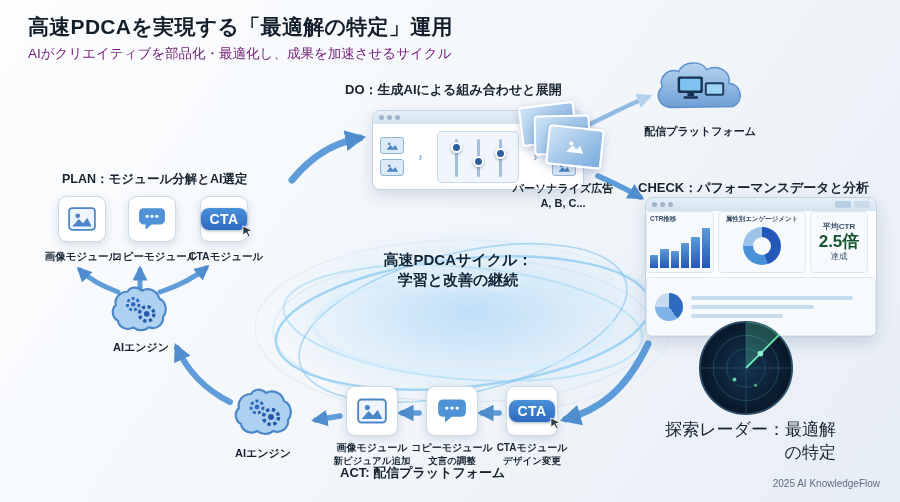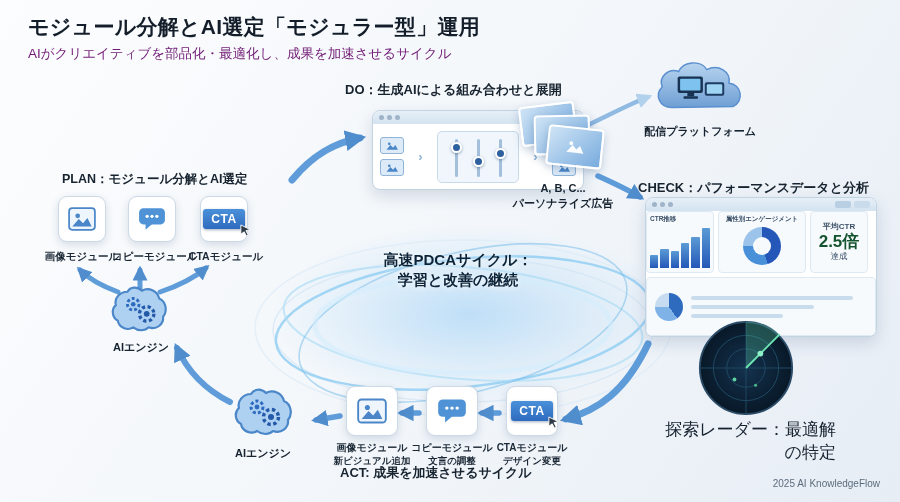--- a/index.html
+++ b/index.html
@@ -43,22 +43,22 @@
     background:linear-gradient(135deg,#cfe4f6,#78abdd);box-shadow:0 3px 8px rgba(40,80,130,.28);
     display:flex;align-items:center;justify-content:center}
   .ads-label{left:497px;top:181px;width:132px;text-align:center;font-size:11px;font-weight:bold;line-height:1.35;z-index:3}
   
   .cloud{left:648px;top:57px;width:102px;height:64px;z-index:2}
   .cloud-label{left:644px;top:124px;width:112px;text-align:right;font-size:11px;font-weight:bold;z-index:3}
   
   .mod-card{position:absolute;width:48px;height:46px;background:#fff;border:1px solid #ccd9e6;border-radius:9px;
     box-shadow:0 3px 8px rgba(40,70,110,.16);display:flex;align-items:center;justify-content:center;z-index:2}
   .mod-label{position:absolute;font-size:10.5px;font-weight:bold;text-align:center;color:#1b2836;z-index:2;white-space:nowrap}
-  .cta-btn{background:linear-gradient(180deg,#4a90d9,#2e6bbf);color:#fff;font-size:12px;font-weight:bold;
-    padding:3px 8px;border-radius:3px;position:relative;box-shadow:0 1px 3px rgba(30,60,100,.4);letter-spacing:.5px}
+  .cta-btn{background:linear-gradient(180deg,#4a90d9,#2e6bbf);color:#fff;font-size:14px;font-weight:bold;
+    padding:3px 8px;border-radius:8px;position:relative;box-shadow:0 1px 3px rgba(30,60,100,.4);letter-spacing:.5px}
   .cursor{position:absolute;right:-7px;bottom:-8px}
   
   .brain{position:absolute;z-index:2}
   .engine-label{position:absolute;font-size:11px;font-weight:bold;text-align:center;z-index:2}
   
   .act-block{position:absolute;width:92px;text-align:center;font-size:10px;font-weight:bold;line-height:1.35;color:#1b2836;z-index:2}
   .act-sub{font-size:9.5px}
   
   .check-body{display:flex;flex-direction:column;gap:4px;height:calc(100% - 13px)}
   .check-top{display:flex;gap:4px}
@@ -120,21 +120,21 @@
     <path d="M 499 413 L 482 413" stroke="#4f93d6" stroke-width="5.5" opacity=".9" marker-end="url(#mB)"></path>
     <path d="M 419 413 L 402 413" stroke="#4f93d6" stroke-width="5.5" opacity=".9" marker-end="url(#mB)"></path>
     <path d="M 340 416 L 316 420" stroke="#4f93d6" stroke-width="5.5" opacity=".9" marker-end="url(#mB)"></path>
     <path d="M 230 402 C 206 390 188 372 177 348" stroke="#4f93d6" stroke-width="6" opacity=".9" marker-end="url(#mB)"></path>
     <path d="M 118 292 C 102 286 90 280 80 270" stroke="#4f93d6" stroke-width="5" opacity=".9" marker-end="url(#mB)"></path>
     <path d="M 140 290 L 140 270" stroke="#4f93d6" stroke-width="5" opacity=".9" marker-end="url(#mB)"></path>
     <path d="M 160 292 C 178 286 194 278 206 268" stroke="#4f93d6" stroke-width="5" opacity=".9" marker-end="url(#mB)"></path>
   </g>
 </svg>
 
-<div class="abs title">モジュール分解とAI選定「モジュラー型」運用</div>
+<div class="abs title">高速PDCAを実現する「最適解の特定」運用</div>
 <div class="abs subtitle">AIがクリエイティブを部品化・最適化し、成果を加速させるサイクル</div>
 
 <div class="abs cycle-text">
   <div>高速PDCAサイクル：</div>
   <div>学習と改善の継続</div>
 </div>
 
 <div class="abs sec-label" style="left:62px;top:171px">PLAN：モジュール分解とAI選定</div>
 
 <div class="mod-card" style="left:58px;top:196px">
@@ -239,22 +239,22 @@
       </svg>
   </div>
   <div class="ad-card" style="left:27px;top:25px;transform:rotate(6deg)">
     <svg width="22" height="18" viewBox="0 0 26 22">
         <circle cx="8" cy="7" r="2.4" fill="#fff" opacity=".95"></circle>
         <path d="M3 18 L10 9 L15 14 L19 9 L24 18 Z" fill="#fff" opacity=".95"></path>
       </svg>
   </div>
 </div>
 <div class="abs ads-label">
+  <div>パーソナライズ広告</div>
   <div>A, B, C...</div>
-  <div>パーソナライズ広告</div>
 </div>
 
 <div class="abs cloud">
   <svg width="102" height="64" viewBox="0 0 104 66">
     <defs>
       <linearGradient id="cg" x1="0" y1="0" x2="0" y2="1">
         <stop offset="0" stop-color="#b7d4ef"></stop>
           <stop offset="1" stop-color="#6f9fd4"></stop>
       </linearGradient>
     </defs>
@@ -378,15 +378,15 @@
   <svg width="66" height="54" viewBox="0 0 64 54">
     <path d="M20 8 C12 8 6 15 8 22 C3 26 4 35 10 38 C11 45 20 49 26 45 C31 49 38 49 42 45 C50 48 58 42 57 34 C62 28 60 18 53 15 C51 7 42 3 35 7 C30 2 23 3 20 8 Z" fill="#aed1f2" stroke="#4a86c8" stroke-width="2.2" stroke-linejoin="round"></path>
     <circle cx="26" cy="21" r="6" fill="none" stroke="#2e6bbf" stroke-width="3" stroke-dasharray="3 2.2"></circle>
     <circle cx="26" cy="21" r="2.4" fill="#2e6bbf"></circle>
     <circle cx="40" cy="31" r="7.5" fill="none" stroke="#2458a8" stroke-width="3.4" stroke-dasharray="3.4 2.6"></circle>
     <circle cx="40" cy="31" r="3" fill="#2458a8"></circle>
   </svg>
 </div>
 <div class="engine-label" style="left:228px;top:446px;width:70px">AIエンジン</div>
 
-<div class="abs sec-label" style="left:340px;top:464px;font-size:13px">ACT: 成果を加速させるサイクル</div>
+<div class="abs sec-label" style="left:340px;top:464px;font-size:13px">ACT: 配信プラットフォーム</div>
 
 <div class="abs footer">2025 AI KnowledgeFlow</div>
 
 </body></html>

